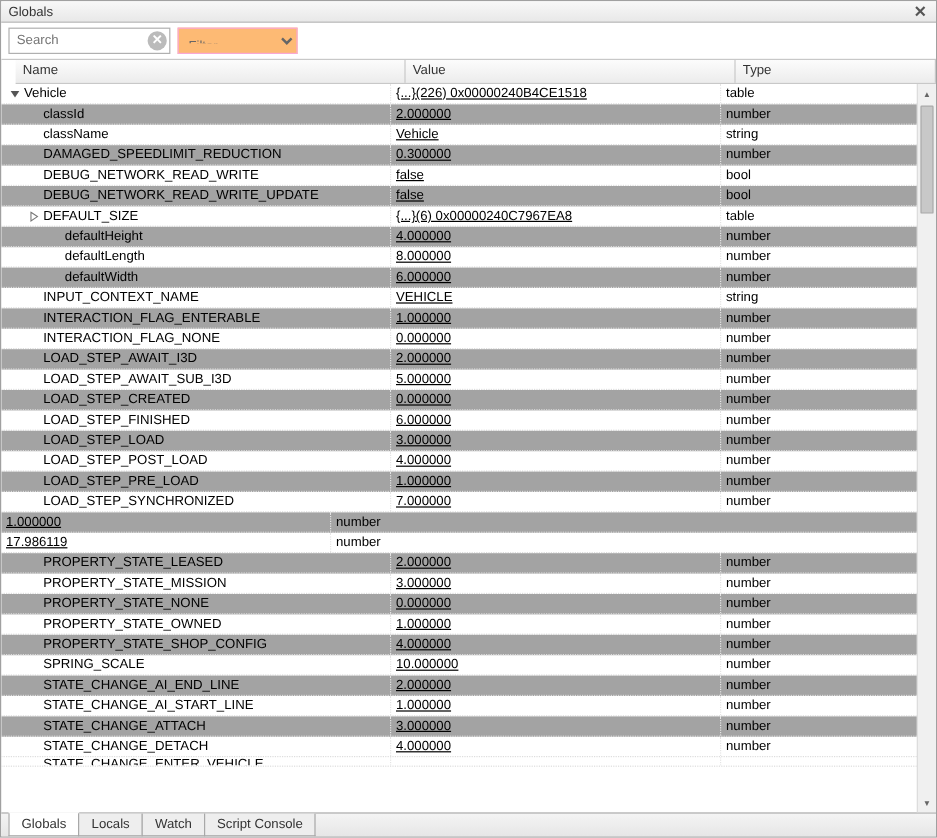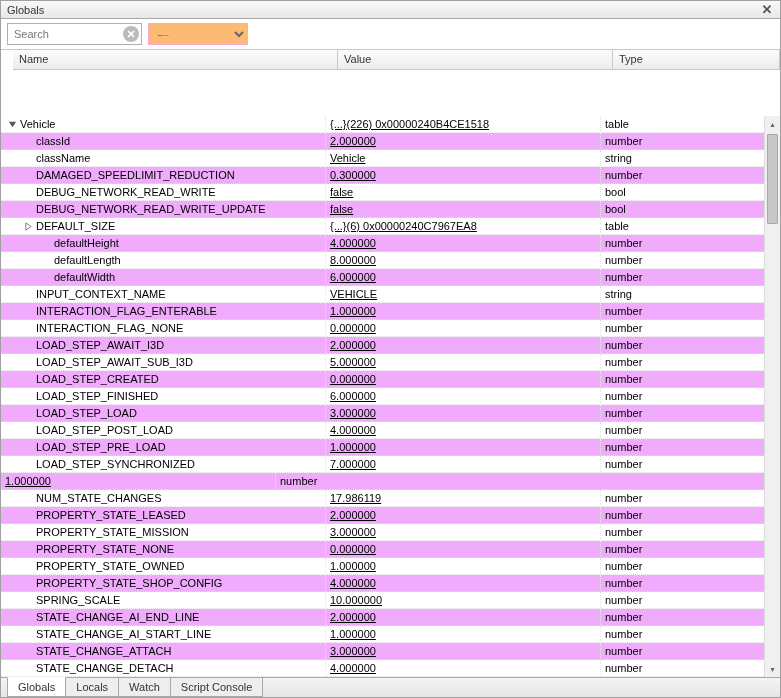--- a/index.html
+++ b/index.html
@@ -104,21 +104,20 @@
       color: #333;
       cursor: pointer;
     }
     .col-name { width: 325px; flex-shrink: 0; }
     .col-value { width: 275px; flex-shrink: 0; }
     .col-type { flex: 1; }
     .tree-area {
       flex: 1;
       overflow: hidden;
       position: relative;
-      margin-top: 46px;
     }
     .tree-scroll {
       height: 100%;
       overflow-y: hidden;
     }
     .scrollbar-v {
       position: absolute;
       right: 0;
       top: 0;
       bottom: 0;
@@ -144,21 +143,21 @@
       background: #c8c8c8;
       border: 1px solid #a8a8a8;
       border-radius: 1px;
     }
     .row {
       display: flex;
       height: 17px;
       align-items: center;
       border-bottom: 1px dotted #ddd;
     }
-    .row.alt { background: #f0abfc; }
+    .row.alt { background: #a3a3a3; }
     .cell {
       padding: 0 4px;
       white-space: nowrap;
       overflow: hidden;
       text-overflow: ellipsis;
       border-right: 1px dotted #e4e4e4;
       height: 100%;
       display: flex;
       align-items: center;
     }
@@ -413,24 +412,20 @@
           <span>LOAD_STEP_SYNCHRONIZED</span>
         </div>
         <div class="cell value">7.000000</div>
         <div class="cell type">number</div>
       </div>
       <div class="row alt">
         <div class="cell value">1.000000</div>
         <div class="cell type">number</div>
       </div>
       <div class="row">
-        <div class="cell name indent-1">
-          <span class="expander"></span>
-          <span>NUM_STATE_CHANGES</span>
-        </div>
         <div class="cell value">17.986119</div>
         <div class="cell type">number</div>
       </div>
       <div class="row alt">
         <div class="cell name indent-1">
           <span class="expander"></span>
           <span>PROPERTY_STATE_LEASED</span>
         </div>
         <div class="cell value">2.000000</div>
         <div class="cell type">number</div>

